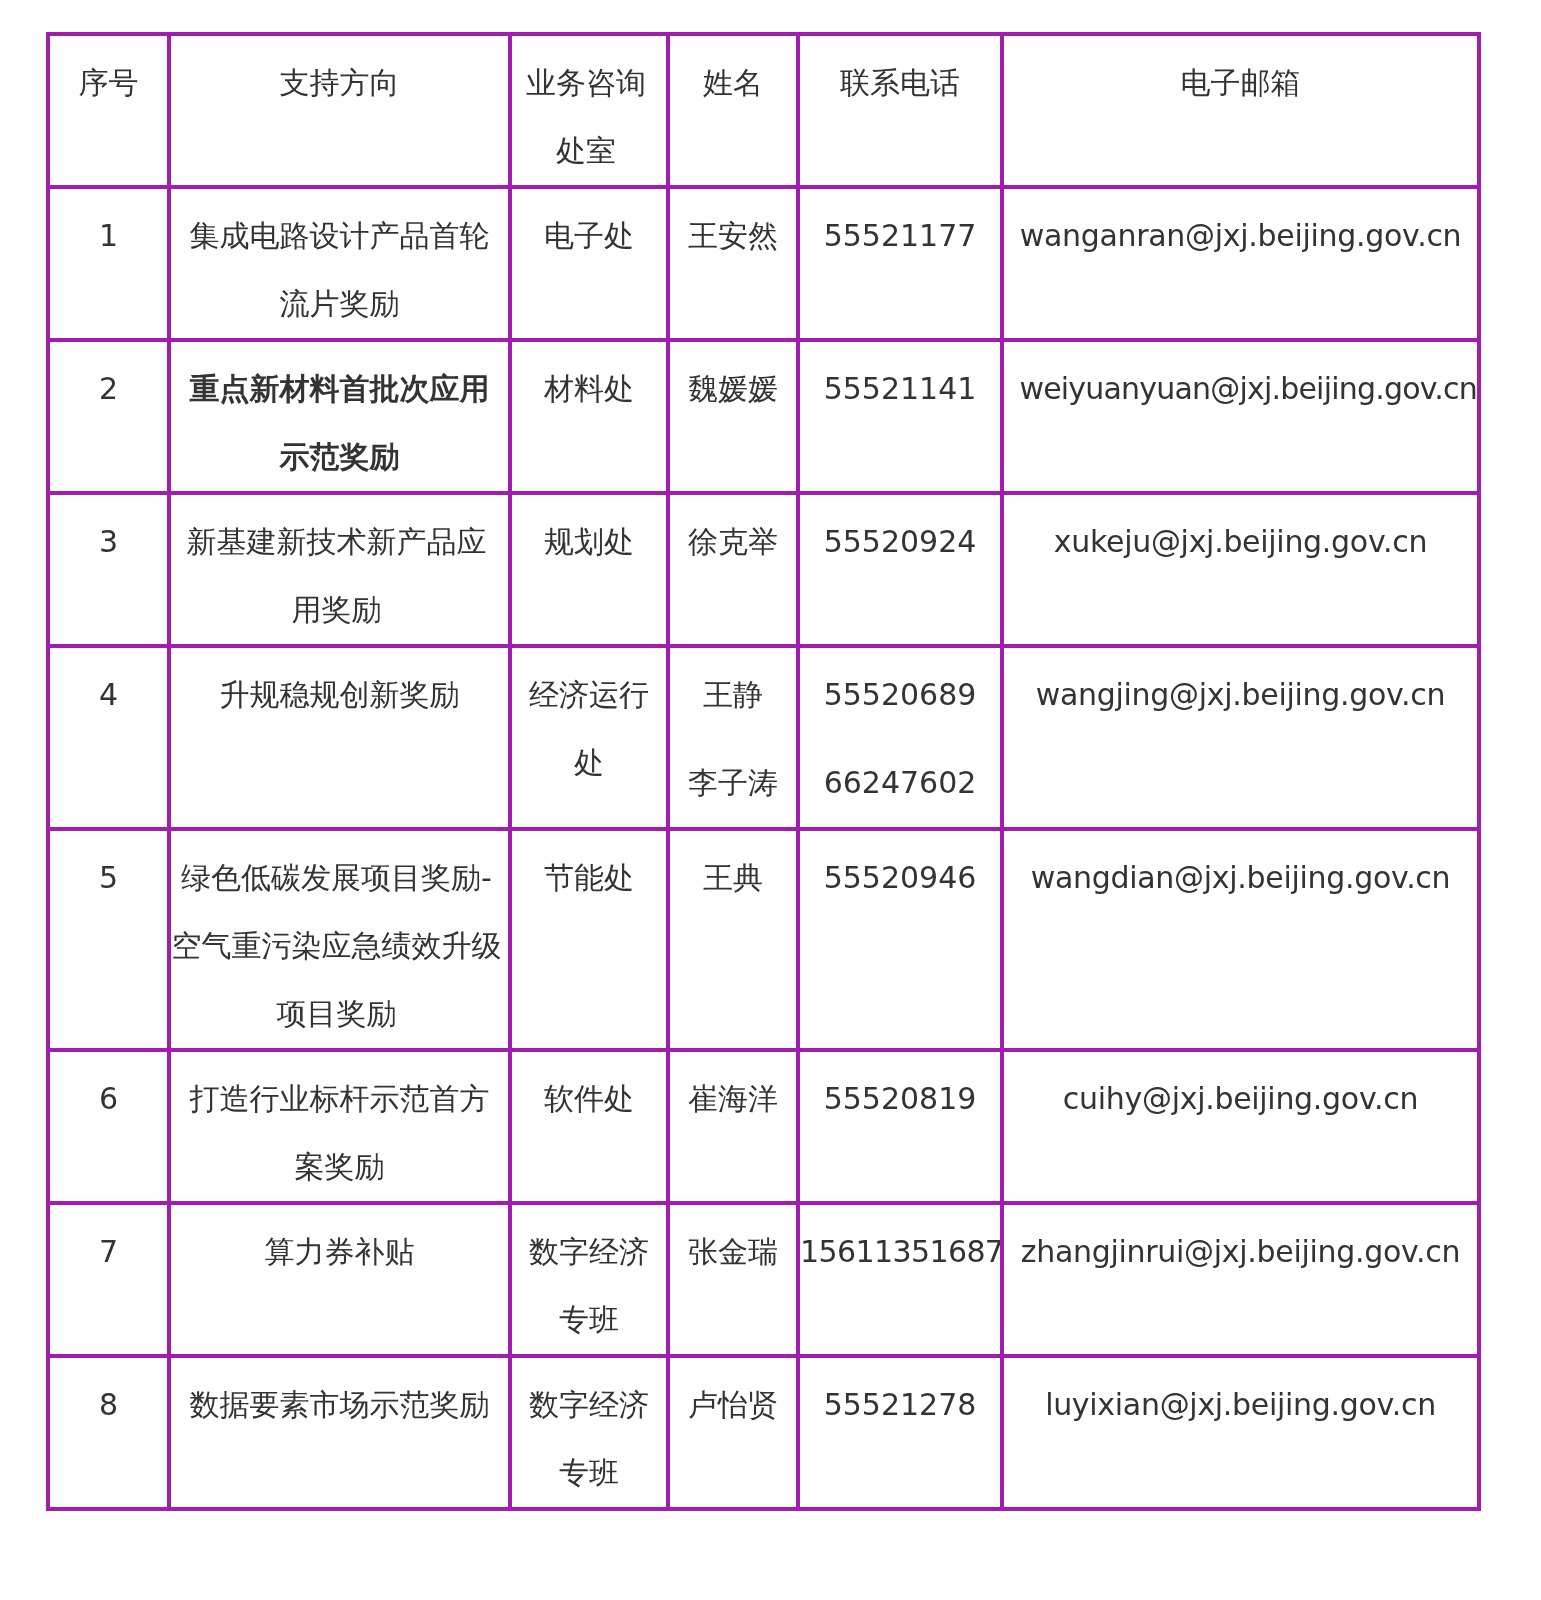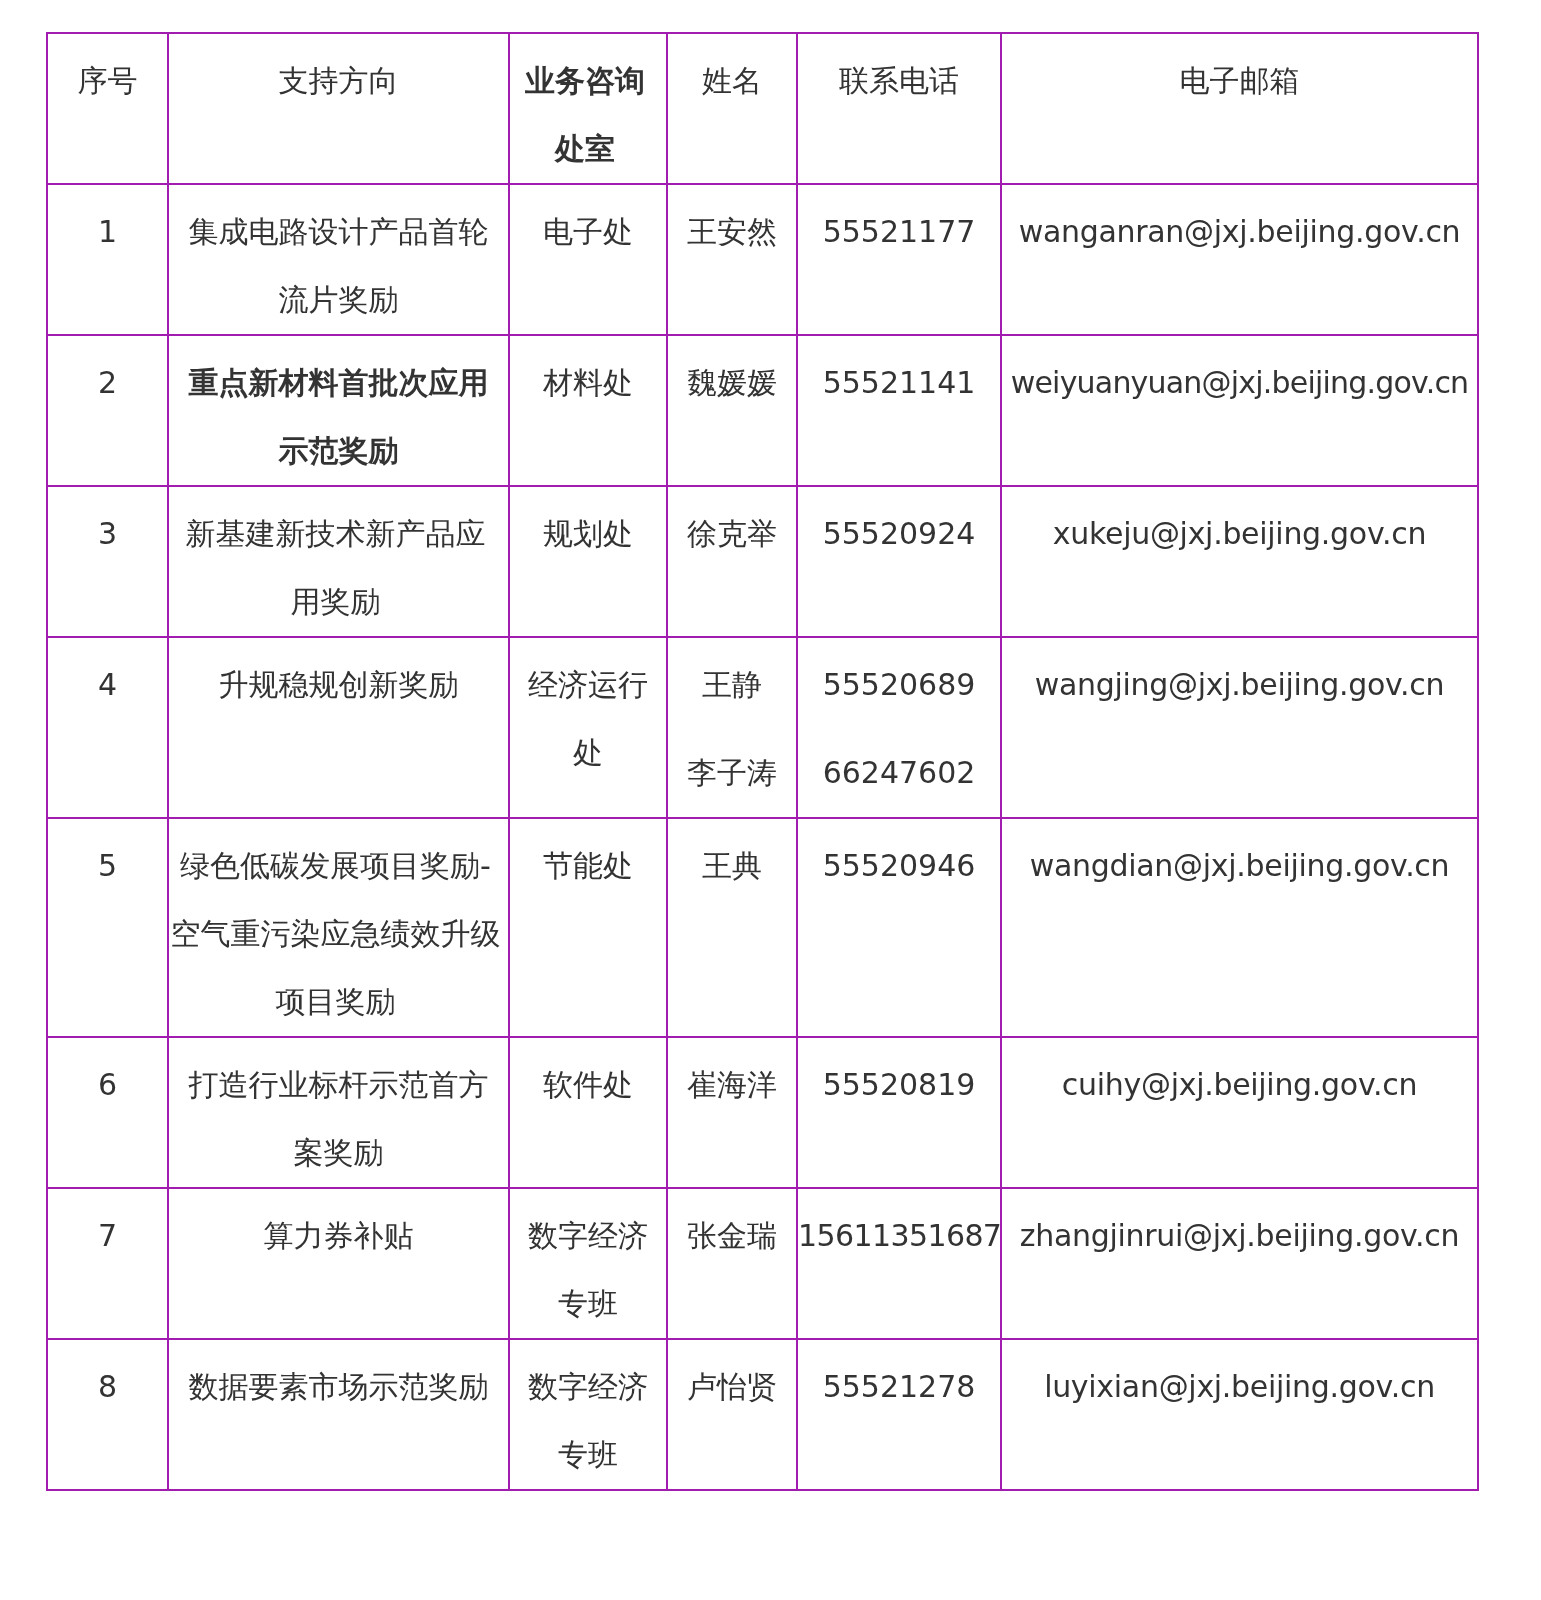--- a/index.html
+++ b/index.html
@@ -4,21 +4,21 @@
 <style>
   html, body { margin: 0; padding: 0; background: #ffffff; }
   body { width: 1541px; height: 1600px; position: relative; font-family: "DejaVu Sans", "Liberation Sans", sans-serif; color: #333333; }
   table.contacts {
     position: absolute; left: 46px; top: 32px;
     border-collapse: collapse;
     table-layout: fixed;
     width: 1431px;
   }
   table.contacts td, table.contacts th {
-    border: 2px solid #a21caf;
+    border: 4px solid #a21caf;
     vertical-align: top;
     text-align: center;
     font-weight: normal;
     font-size: 30px;
     line-height: 68px;
     padding: 13px 0 0 0;
     color: #333333;
     overflow: hidden;
     word-break: break-all;
   }
@@ -46,42 +46,42 @@
       <col class="col-dir">
       <col class="col-dept">
       <col class="col-name">
       <col class="col-phone">
       <col class="col-email">
   </colgroup>
   <tbody>
       <tr class="r-h">
     <th>序号</th>
     <th>支持方向</th>
-    <th style="padding-left:4px;padding-right:10px;font-weight:bold;">业务咨询处室</th>
+    <th style="padding-left:4px;padding-right:10px;">业务咨询处室</th>
     <th>姓名</th>
     <th>联系电话</th>
     <th>电子邮箱</th>
   </tr>
 
   <tr class="r-2">
     <td>1</td>
     <td style="padding-left:10px;padding-right:10px;">集成电路设计产品首轮流片奖励</td>
     <td>电子处</td>
     <td>王安然</td>
     <td class="phone">55521177</td>
     <td class="email">wanganran@jxj.beijing.gov.cn</td>
   </tr>
 
   <tr class="r-2">
     <td>2</td>
     <td style="padding-left:10px;padding-right:10px;font-weight:bold;">重点新材料首批次应用示范奖励</td>
     <td>材料处</td>
     <td>魏媛媛</td>
     <td class="phone">55521141</td>
-    <td class="email" style="letter-spacing:-0.8px;">weiyuanyuan@jxj.beijing.gov.cn</td>
+    <td class="email" style="letter-spacing:-0.8px;text-align:right;">weiyuanyuan@jxj.beijing.gov.cn</td>
   </tr>
 
   <tr class="r-2">
     <td>3</td>
     <td style="padding-left:4px;padding-right:10px;">新基建新技术新产品应用奖励</td>
     <td>规划处</td>
     <td>徐克举</td>
     <td class="phone">55520924</td>
     <td class="email">xukeju@jxj.beijing.gov.cn</td>
   </tr>

